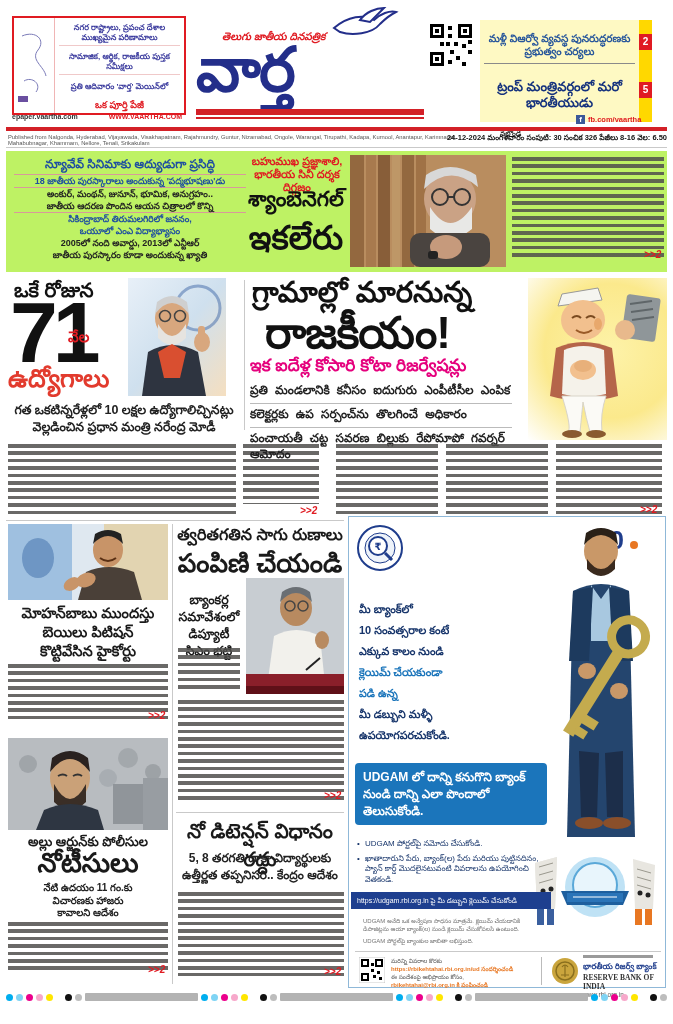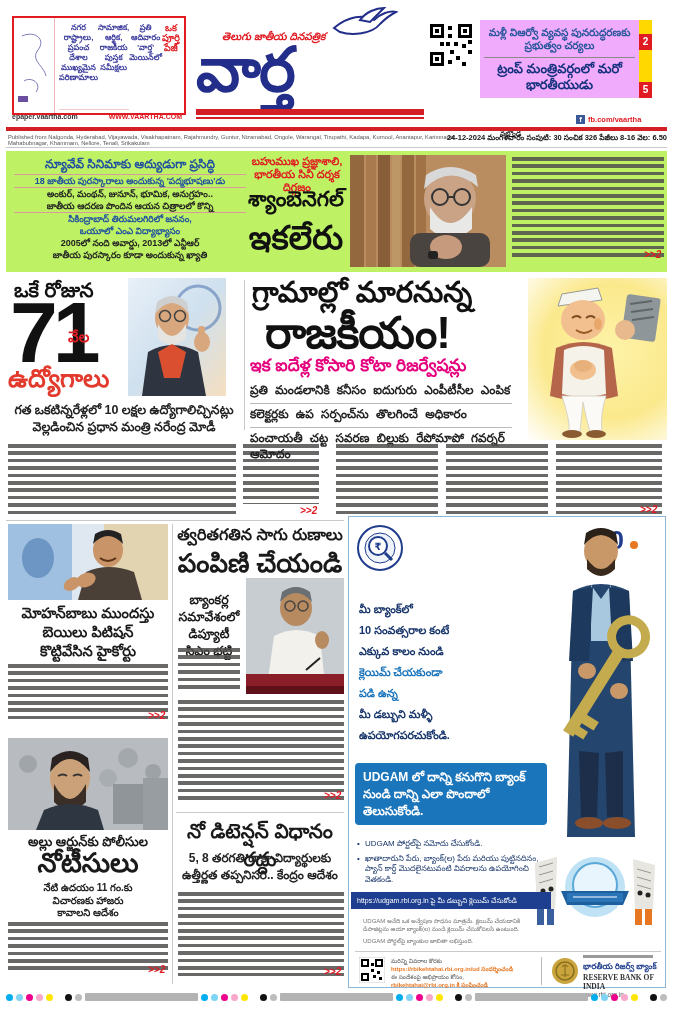--- a/index.html
+++ b/index.html
@@ -11,31 +11,31 @@
   
   .gk{background-image:repeating-linear-gradient(#4f4e4c 0px,#4f4e4c 3.6px,transparent 3.6px,transparent 7.4px);opacity:.85;}
   .gk-lite{background-image:repeating-linear-gradient(#9a9a9a 0px,#9a9a9a 3px,transparent 3px,transparent 6.5px);}
   .jump{position:absolute;color:#e01b22;font-weight:bold;font-size:10px;font-style:italic;}
   .hairline-h{position:absolute;background:#c9c9c9;height:1px;}
   .hairline-v{position:absolute;background:#c9c9c9;width:1px;}
   
   .promo{left:12px;top:16px;width:170px;height:95px;border:2px solid #e01b22;display:flex;background:#fff;}
   .promo-side{width:40px;border-right:1px solid #f0b5b5;position:relative;overflow:hidden;}
   .promo-side-title{position:absolute;left:-28px;top:38px;transform:rotate(-90deg);color:#e01b22;font-weight:bold;font-size:15px;white-space:nowrap;}
-  .promo-body{flex:1;padding:5px 4px 3px 4px;display:flex;flex-direction:row;justify-content:space-between;}
+  .promo-body{flex:1;padding:5px 4px 3px 4px;display:flex;flex-direction:column;justify-content:space-between;}
   .pl{font-size:8px;line-height:10px;text-align:center;font-weight:bold;}
   .pl-blue{color:#3b3b9e;border-bottom:1px solid #f0c9c9;padding-bottom:2px;}
   .pl-red{color:#e01b22;font-size:9.5px;}
   .mast-links{left:12px;top:113px;width:170px;display:flex;justify-content:space-between;font-size:7px;font-weight:bold;}
   .tagline{left:222px;top:30px;color:#e01b22;font-style:italic;font-size:10.5px;font-weight:bold;}
   .logo{left:196px;top:34px;font-size:62px;font-weight:bold;color:#232e8a;line-height:72px;letter-spacing:-2px;}
   .logo-bar{left:196px;top:109px;width:228px;height:6px;background:#d32027;}
   .logo-bar2{left:196px;top:117px;width:228px;height:2px;background:#d32027;}
   
-  .teaser{left:480px;top:20px;width:172px;height:78px;background:#f0abfc;display:flex;}
+  .teaser{left:480px;top:20px;width:172px;height:102px;background:#fef9c3;display:flex;}
   .teaser-main{flex:1;display:flex;flex-direction:column;justify-content:space-around;padding:4px 4px;}
   .teaser-item1{color:#27569b;font-weight:bold;font-size:10.5px;line-height:13px;text-align:center;border-bottom:1px solid #8a8a8a;padding-bottom:5px;}
   .teaser-item2{color:#14317d;font-weight:bold;font-size:13px;line-height:16px;text-align:center;}
   .teaser-strip{width:13px;background:#ffd800;position:relative;}
   .pageno{position:absolute;left:0;width:13px;height:16px;background:#e01b22;color:#fff;font-size:10px;font-weight:bold;text-align:center;line-height:16px;}
   .red-rule{left:6px;top:127px;width:661px;height:4px;background:#d32027;}
   .dateline{left:8px;top:134px;width:470px;font-size:5.8px;color:#555;}
   .issue{left:300px;top:133px;width:367px;font-size:7.5px;font-weight:bold;color:#111;text-align:right;}
   
   .benegal{left:6px;top:151px;width:661px;height:121px;background:#bef264;}

